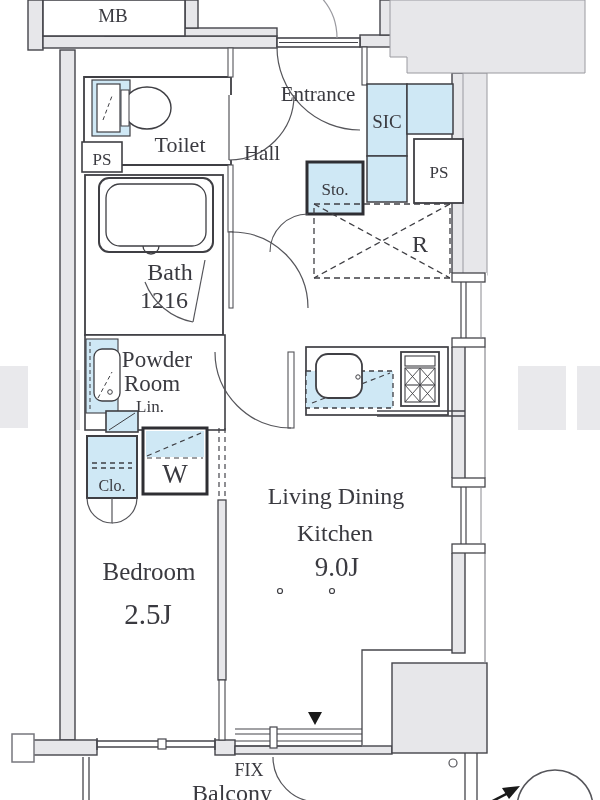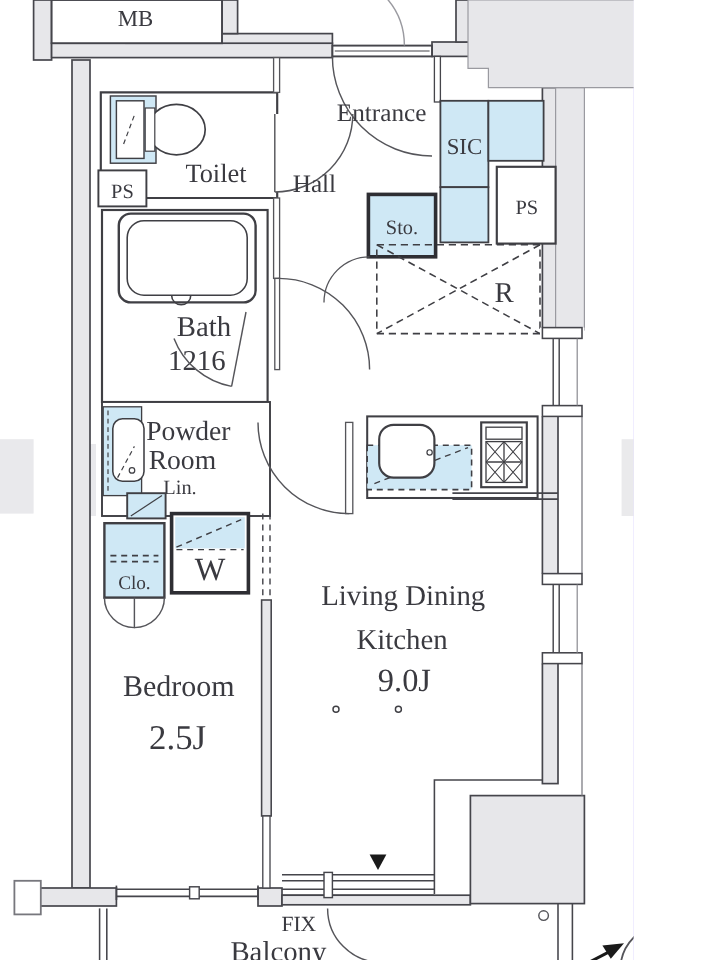--- a/index.html
+++ b/index.html
@@ -1,16 +1,16 @@
 <!DOCTYPE html>
 <html><head>
 <meta charset="utf-8">
 <style>
   html,body{margin:0;padding:0;background:#ffffff;}
-  .canvas{position:relative;width:528px;height:800px;background:#c4b5fd;overflow:hidden;}
+  .canvas{position:relative;width:600px;height:800px;background:#15803d;overflow:hidden;}
   svg{display:block;}
   svg text{font-family:"Liberation Serif","DejaVu Serif",serif;fill:#3a3a40;}
 </style>
 </head>
 <body>
 
 <div class="canvas">
 <svg width="600" height="800" viewBox="0 0 600 800">
 
   <rect x="0" y="0" width="600" height="800" fill="#ffffff"></rect>

